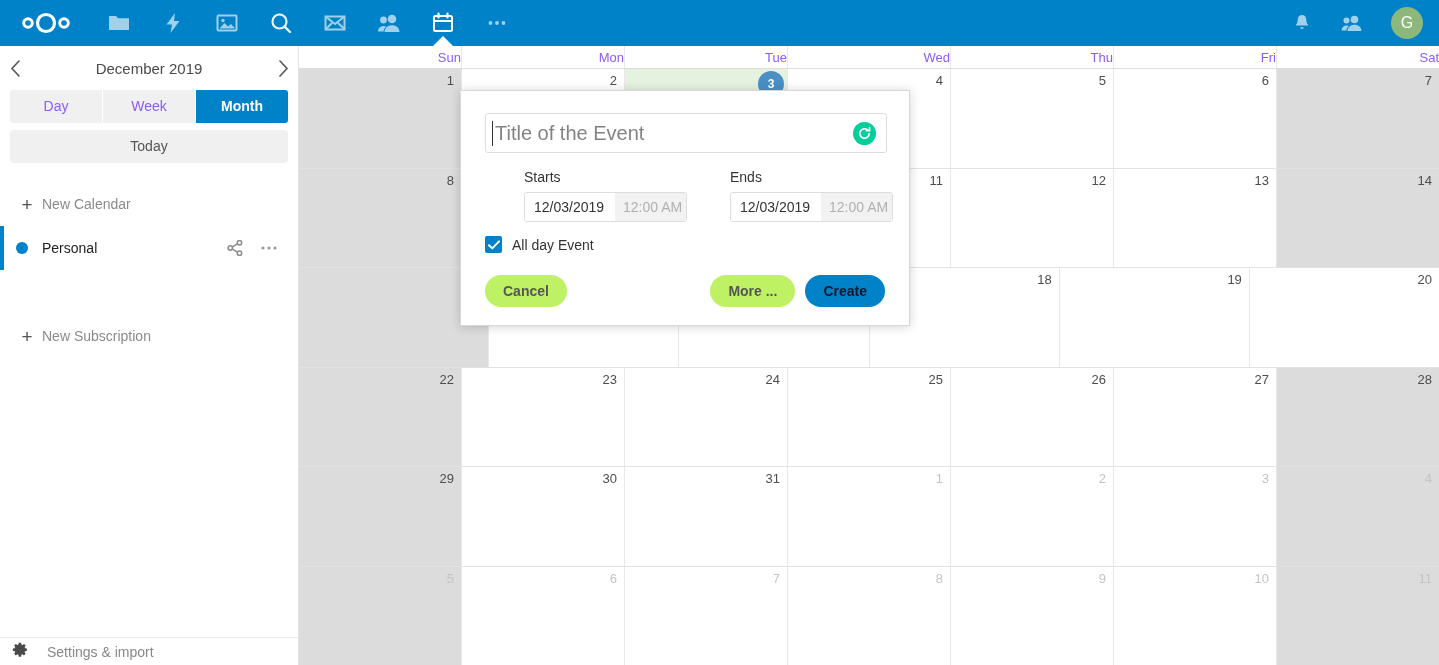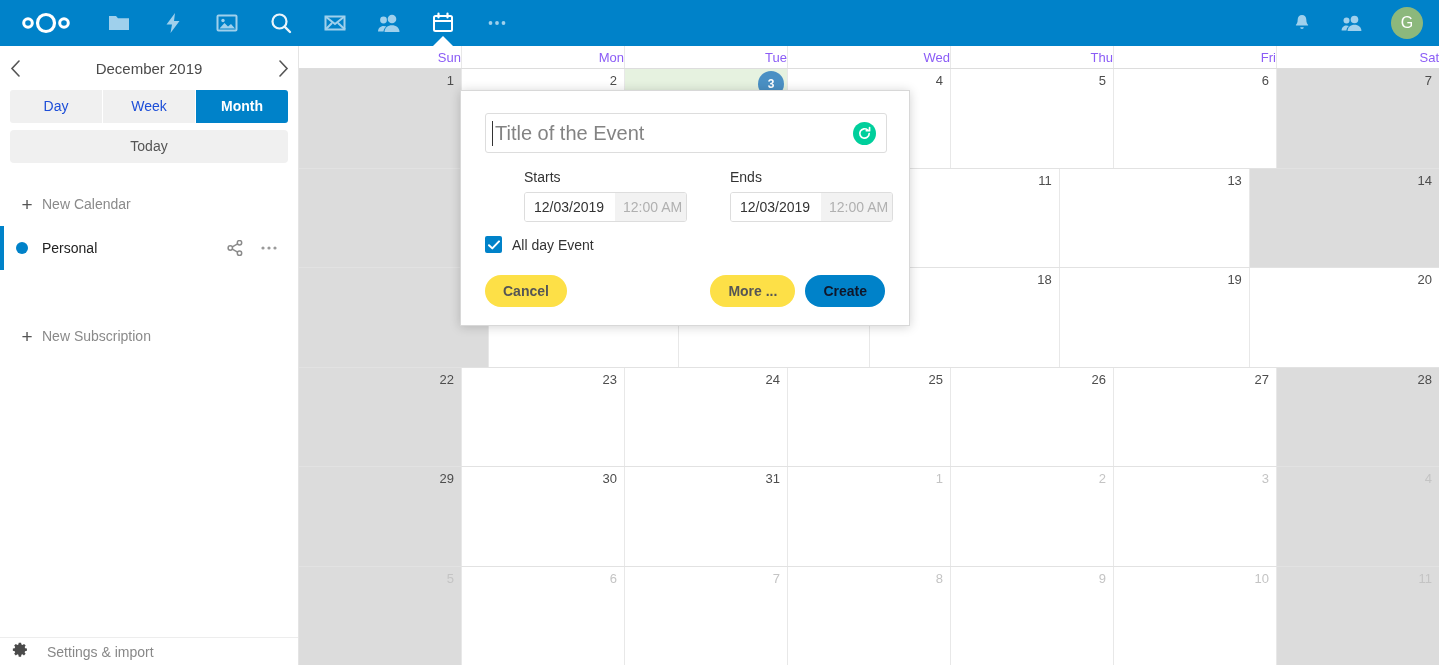--- a/index.html
+++ b/index.html
@@ -66,21 +66,21 @@
     flex: 1; text-align: center;
     font-size: 15px; color: #4a4a4a;
   }
   .viewbtns {
     display: flex; margin: 0 10px;
     border-radius: 3px; overflow: hidden;
   }
   .viewbtn {
     flex: 1; height: 33px; line-height: 33px;
     text-align: center; font-size: 14px;
-    background: #f0f0f0; color: #1d4ed8;
+    background: #f0f0f0; color: #8b5cf6;
     border-right: 1px solid #fff; cursor: pointer;
   }
   .viewbtn:last-child { border-right: none; }
   .viewbtn.sel { background: #0082c9; color: #fff; font-weight: bold; }
   .todaybtn {
     margin: 7px 10px 0 10px; height: 33px; line-height: 33px;
     text-align: center; font-size: 14px;
     background: #f0f0f0; color: #555;
     border-radius: 4px; cursor: pointer;
   }
@@ -217,21 +217,21 @@
     margin-top: 22px;
   }
   .btn {
     height: 32px; border-radius: 16px;
     font-size: 14px; font-weight: bold;
     display: flex; align-items: center; justify-content: center;
     cursor: pointer; padding: 0 18px;
     font-family: "Liberation Sans", sans-serif;
     border: none;
   }
-  .btn-grey { background: #fde047; color: #555; }
+  .btn-grey { background: #bef264; color: #555; }
   .btn-blue { background: #0082c9; color: #0f172a; }
   .btn-more { margin-left: auto; margin-right: 10px; }
 </style>
 </head>
 <body>
 
 <div id="app">
 
   <div id="topbar">
     <div class="logo">
@@ -422,20 +422,23 @@
           <div class="cell">
             <div class="daynum">9</div>
           </div>
           <div class="cell">
             <div class="daynum">10</div>
           </div>
           <div class="cell">
             <div class="daynum">11</div>
           </div>
           <div class="cell">
+            <div class="daynum">12</div>
+          </div>
+          <div class="cell">
             <div class="daynum">13</div>
           </div>
           <div class="cell weekend">
             <div class="daynum">14</div>
           </div>
         </div>
         <div class="week">
           <div class="cell weekend">
             <div class="daynum">15</div>
           </div>

